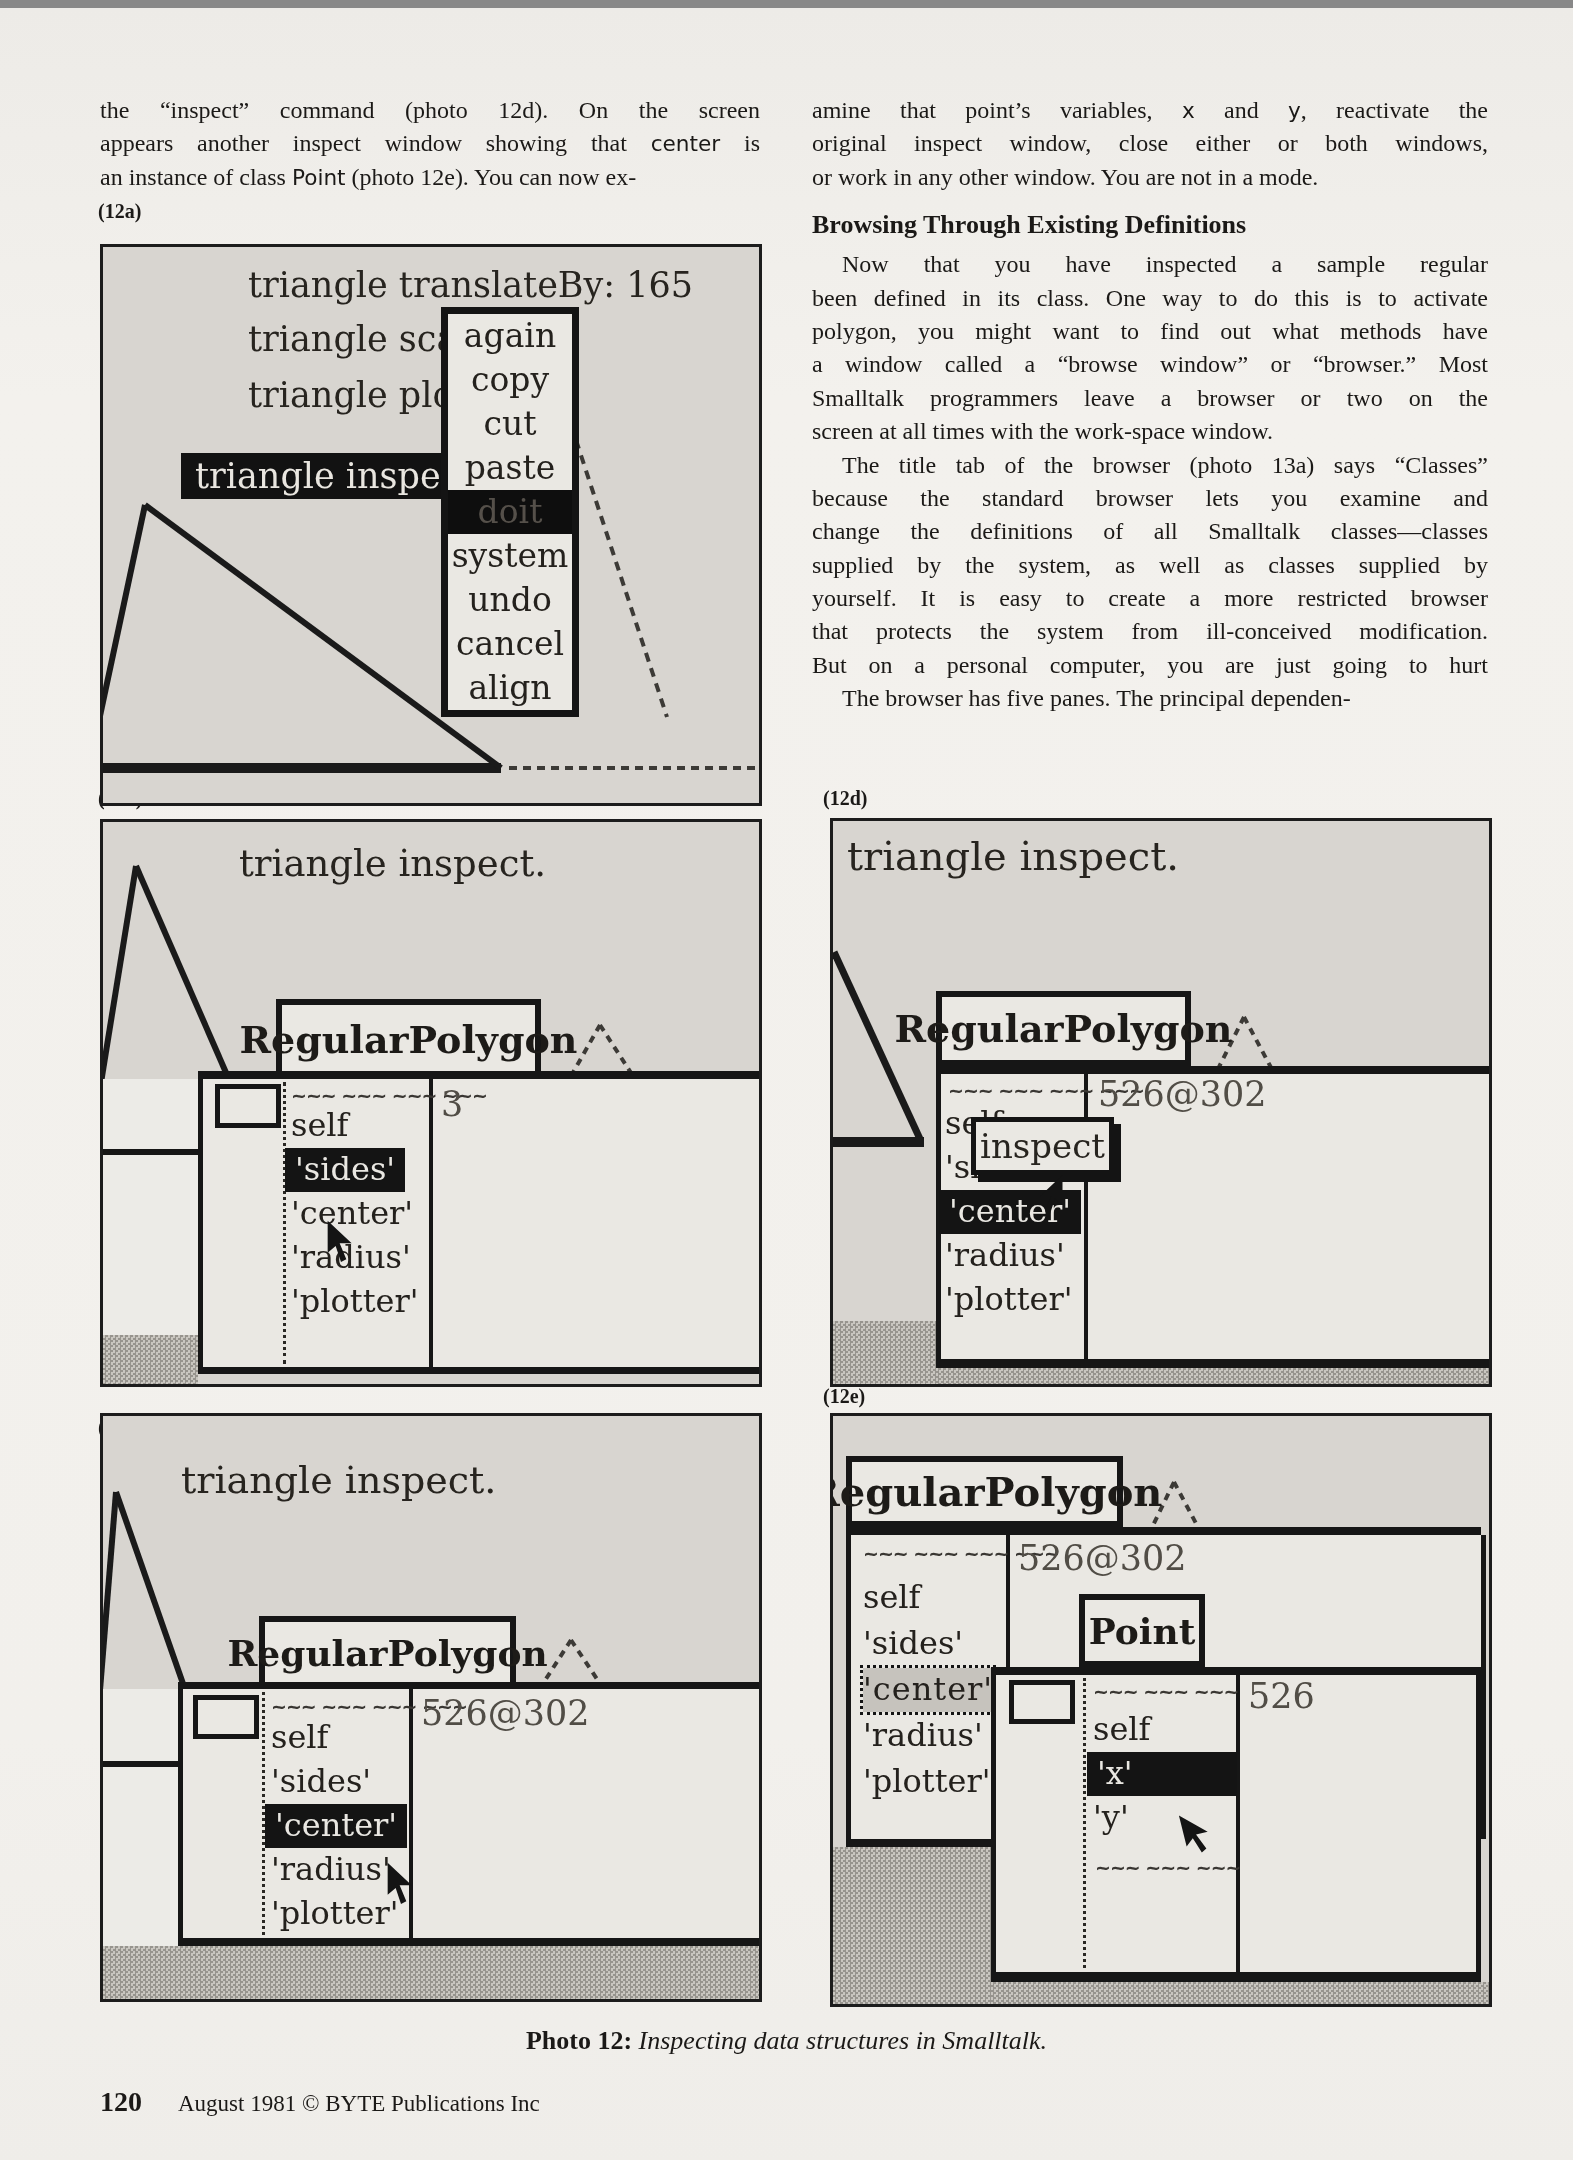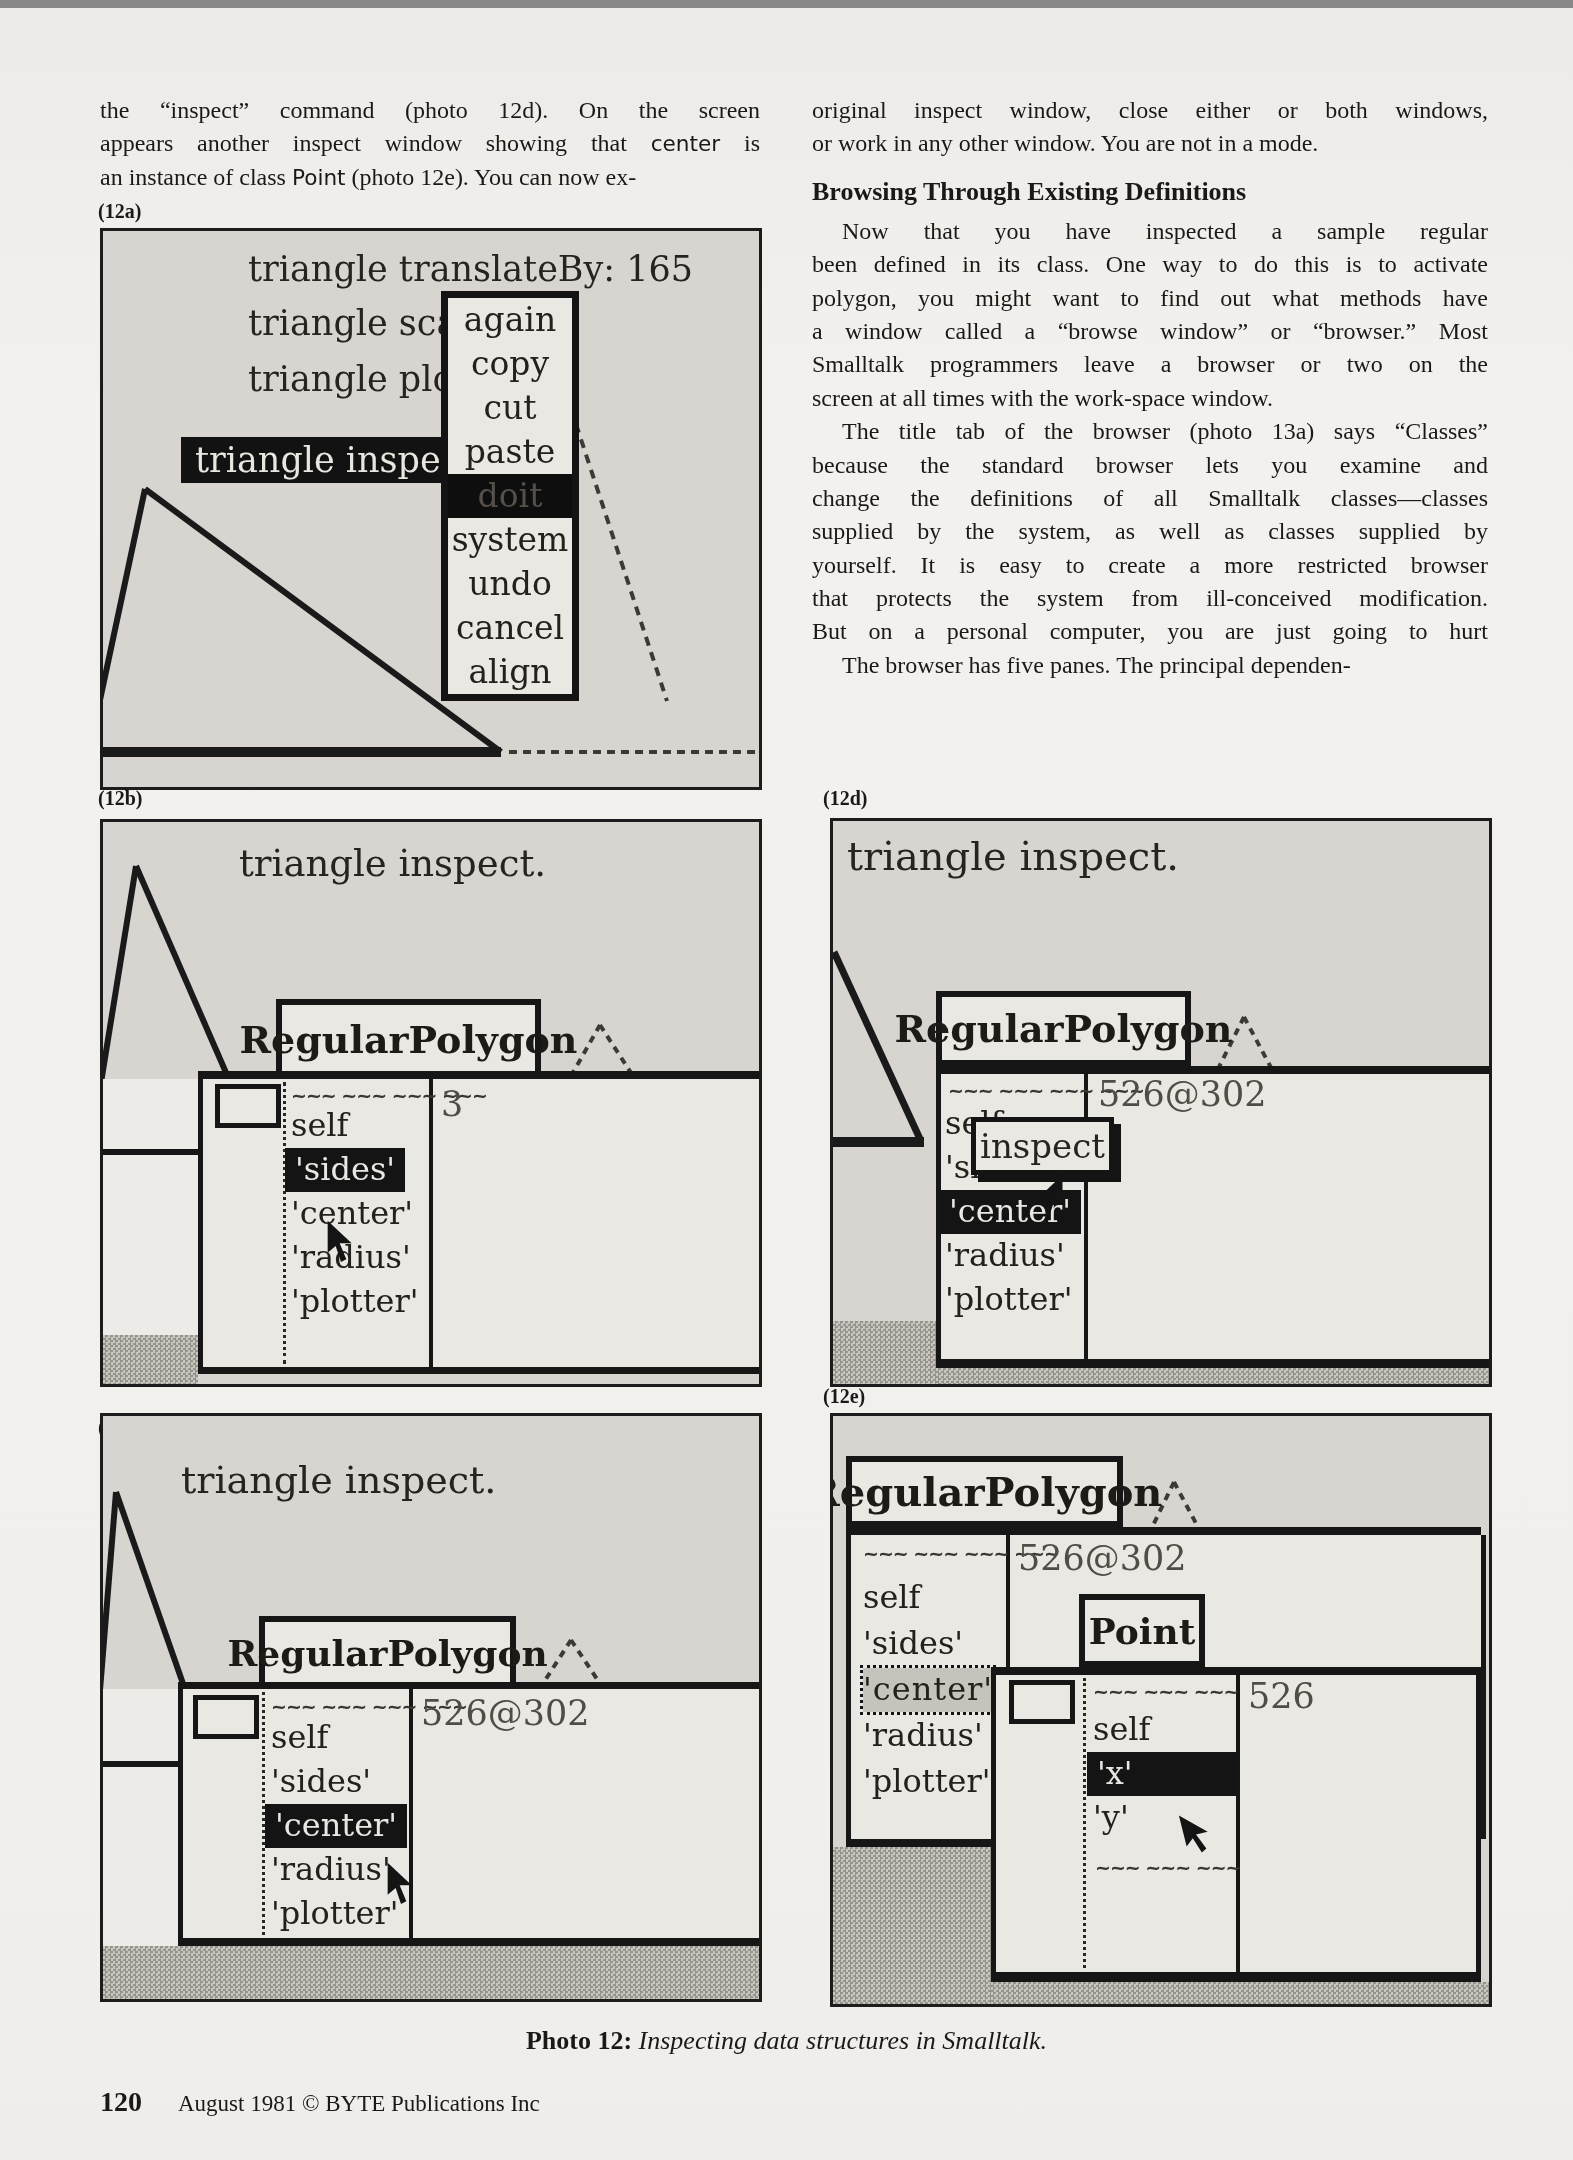--- a/index.html
+++ b/index.html
@@ -49,20 +49,21 @@
 <div class="page">
 
   <div class="col" style="left:100px;top:86px;width:660px;">
       <div class="tline"><span>the “inspect” command (photo 12d). On the screen</span></div>
       <div class="tline"><span>appears another inspect window showing that </span><span class="t-code">center</span><span> is</span></div>
       <div class="tline last"><span>an instance of class </span><span class="t-code">Point</span><span> (photo 12e). You can now ex-</span></div>
     </div>
 
   <div class="col" style="left:812px;top:86px;width:676px;">
     <div>
+        <div class="tline"><span>amine that point’s variables, </span><span class="t-code">x</span><span> and </span><span class="t-code">y</span><span>, reactivate the</span></div>
         <div class="tline"><span>original inspect window, close either or both windows,</span></div>
         <div class="tline last"><span>or work in any other window. You are not in a mode.</span></div>
       </div>
     <div class="headline">Browsing Through Existing Definitions</div>
     <div>
         <div class="tline ind"><span>Now that you have inspected a sample regular</span></div>
         <div class="tline"><span>been defined in its class. One way to do this is to activate</span></div>
         <div class="tline"><span>polygon, you might want to find out what methods have</span></div>
         <div class="tline"><span>a window called a “browse window” or “browser.” Most</span></div>
         <div class="tline"><span>Smalltalk programmers leave a browser or two on the</span></div>
@@ -81,21 +82,21 @@
         <div class="tline last ind"><span>The browser has five panes. The principal dependen-</span></div>
       </div>
   </div>
 
   <div class="plabel" style="left:98px;top:192px;">(12a)</div>
   <div class="plabel" style="left:98px;top:779px;">(12b)</div>
   <div class="plabel" style="left:98px;top:1408px;">(12c)</div>
   <div class="plabel" style="left:823px;top:779px;">(12d)</div>
   <div class="plabel" style="left:823px;top:1377px;">(12e)</div>
 
-  <div class="photo" style="left:100px;top:220px;width:656px;height:556px;">
+  <div class="photo" style="left:100px;top:236px;width:656px;height:556px;">
     <svg class="abs" style="left:0;top:0;" width="656" height="556" viewBox="0 0 656 556">
       <path d="M42 258 L-16 530" stroke="#1a1a1a" stroke-width="6" fill="none"></path>
       <path d="M-20 521 H398" stroke="#1a1a1a" stroke-width="10" fill="none"></path>
       <path d="M42 258 L398 521" stroke="#1a1a1a" stroke-width="6" fill="none"></path>
       <path d="M468 178 L564 470" stroke="#3c3a36" stroke-width="4" stroke-dasharray="9 7" fill="none"></path>
       <path d="M406 521 H658" stroke="#3c3a36" stroke-width="4" stroke-dasharray="8 6" fill="none"></path>
     </svg>
     <div class="abs bmp" style="left:145px;top:18px;font-size:35px;">triangle translateBy: 165</div>
     <div class="abs bmp" style="left:145px;top:72px;font-size:35px;">triangle scale</div>
     <div class="abs bmp" style="left:145px;top:128px;font-size:35px;">triangle plot:</div>

